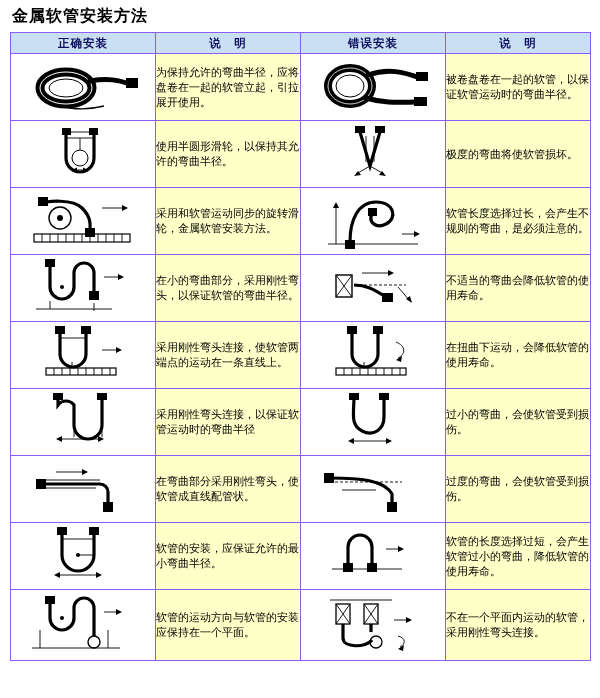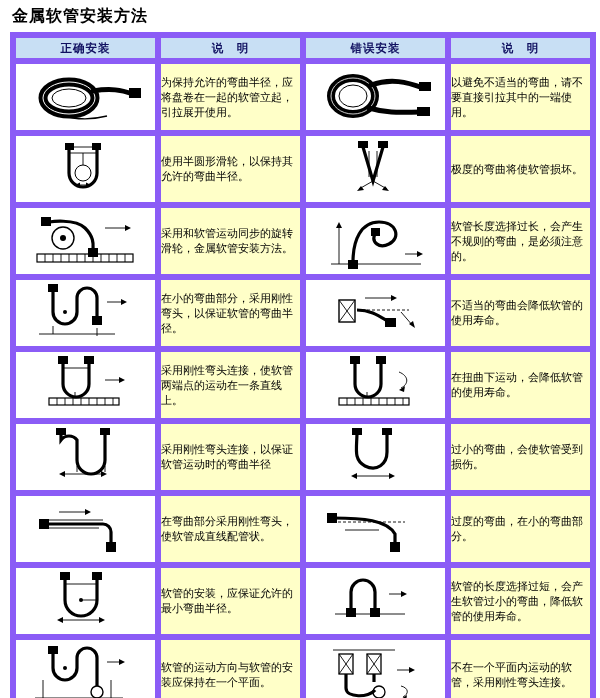--- a/index.html
+++ b/index.html
@@ -28,21 +28,21 @@
     margin: 2px 0 6px 2px;
     line-height: 20px;
   }
   table.main {
     border-collapse: collapse;
     width: 580px;
     table-layout: fixed;
     border: 1px solid #2a2aa0;
   }
   table.main td, table.main th {
-    border: 6px solid #8b5cf6;
+    border: 1px solid #8b5cf6;
     padding: 0;
     vertical-align: middle;
   }
   thead th {
     background: #c8dff4;
     color: #101060;
     font-size: 11.5px;
     font-weight: bold;
     height: 20px;
     letter-spacing: 1px;
@@ -123,21 +123,21 @@
               <ellipse cx="42" cy="28" rx="22" ry="18" fill="none" stroke="#000" stroke-width="8"></ellipse>
               <ellipse cx="42" cy="28" rx="22" ry="18" fill="none" stroke="#fff" stroke-width="0.8"></ellipse>
               <ellipse cx="42" cy="28" rx="14" ry="11" fill="#fff" stroke="#000" stroke-width="1"></ellipse>
               <path class="hose" d="M60 17 C 80 10, 96 14, 112 20"></path>
               <rect x="108" y="14" width="12" height="9" fill="#000"></rect>
               <path class="hose" d="M58 40 C 78 46, 94 44, 110 44"></path>
               <rect x="106" y="39" width="13" height="9" fill="#000"></rect>
             </svg>
           </span>
         </td>
-        <td class="txt-cell">以避免不适当的弯曲，请不要直接引拉其中的一端使用。</td>
+        <td class="txt-cell">被卷盘卷在一起的软管，以保证软管运动时的弯曲半径。</td>
       </tr>
 
       <tr>
         <td class="img-cell">
           <span class="fig">
             <svg width="130" height="60" viewBox="0 0 130 60">
               <path class="pipe" d="M48 10 L48 34 A 14 14 0 0 0 76 34 L76 10"></path>
               <path class="ln-t" d="M44 8 L80 8"></path>
               <rect x="44" y="4" width="9" height="7" fill="#000"></rect>
               <rect x="71" y="4" width="9" height="7" fill="#000"></rect>
@@ -320,21 +320,21 @@
           <span class="fig">
             <svg width="134" height="58" viewBox="0 0 134 58">
               <path class="pipe" d="M24 18 C 54 18, 78 20, 86 34 L86 44"></path>
               <rect x="18" y="13" width="10" height="10" fill="#000"></rect>
               <rect x="81" y="42" width="10" height="10" fill="#000"></rect>
               <path class="ln-t" d="M36 30 L70 30"></path>
               <path class="dash" d="M24 22 L96 22"></path>
             </svg>
           </span>
         </td>
-        <td class="txt-cell">过度的弯曲，在小的弯曲部分。</td>
+        <td class="txt-cell">过度的弯曲，会使软管受到损伤。</td>
       </tr>
 
       <tr>
         <td class="img-cell">
           <span class="fig">
             <svg width="134" height="62" viewBox="0 0 134 62">
               <path class="pipe" d="M46 8 L46 30 A 16 16 0 0 0 78 30 L78 8"></path>
               <rect x="41" y="2" width="10" height="8" fill="#000"></rect>
               <rect x="73" y="2" width="10" height="8" fill="#000"></rect>
               <path class="ln-t" d="M46 14 L78 14"></path>

